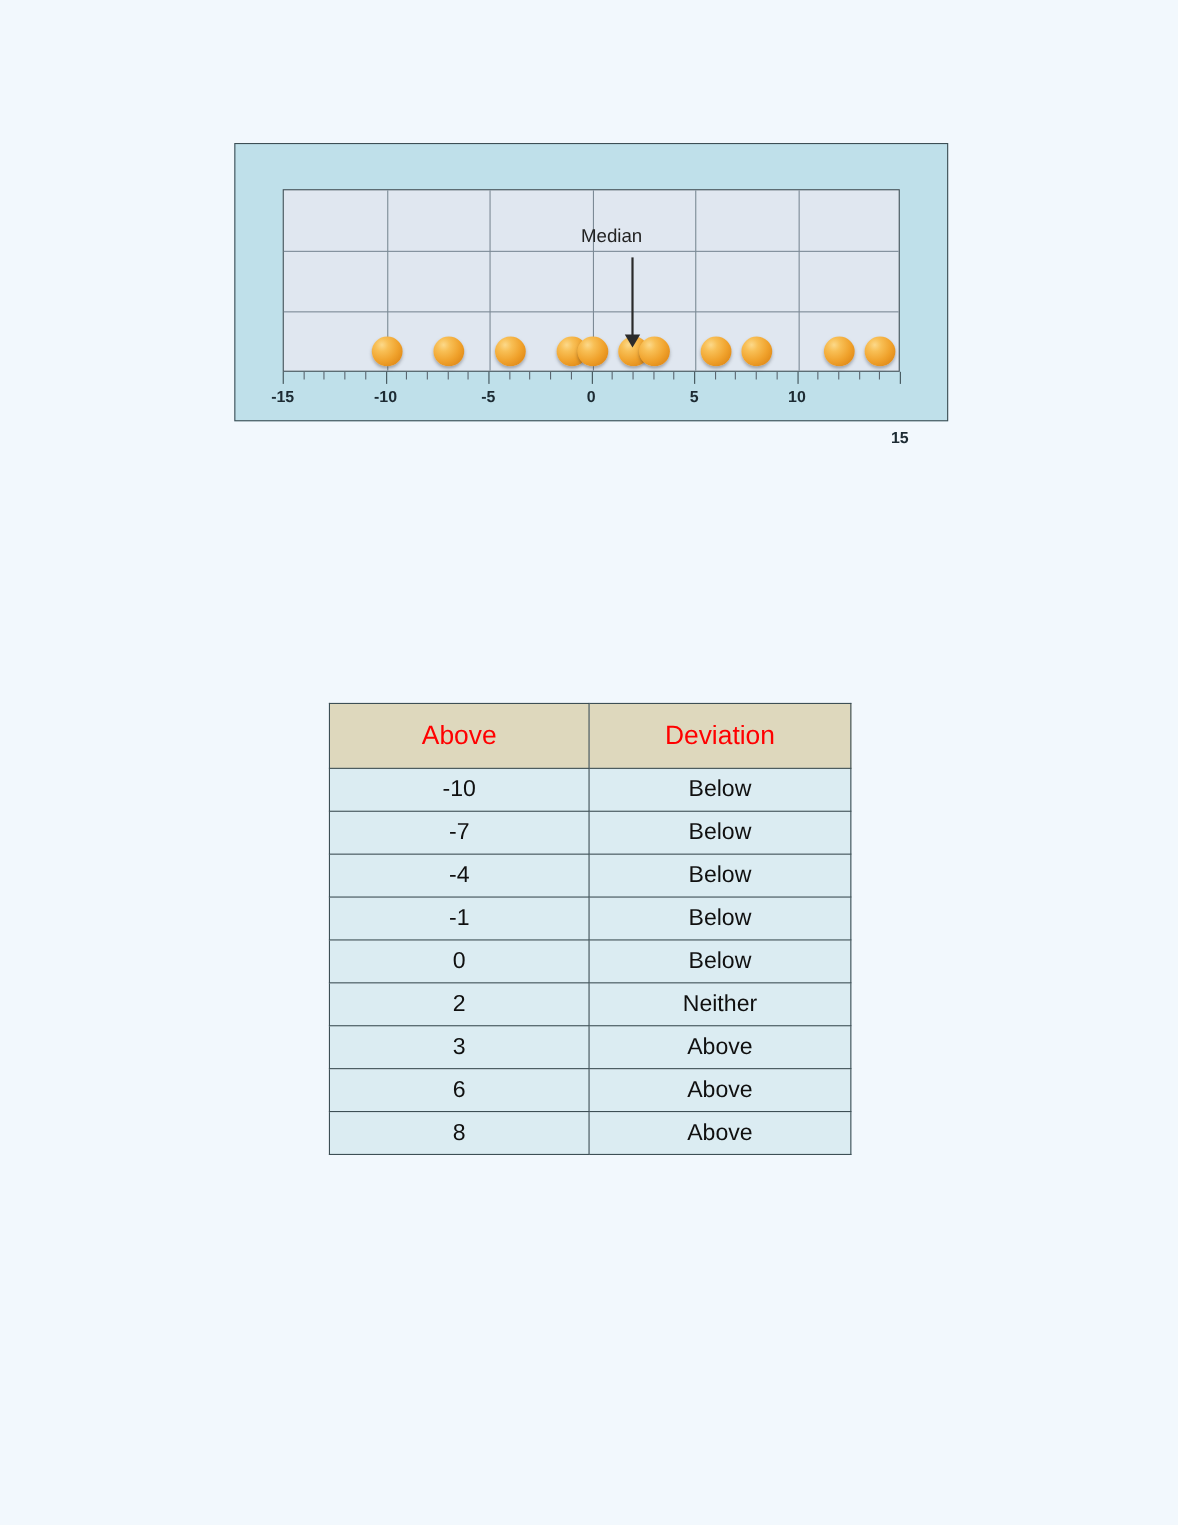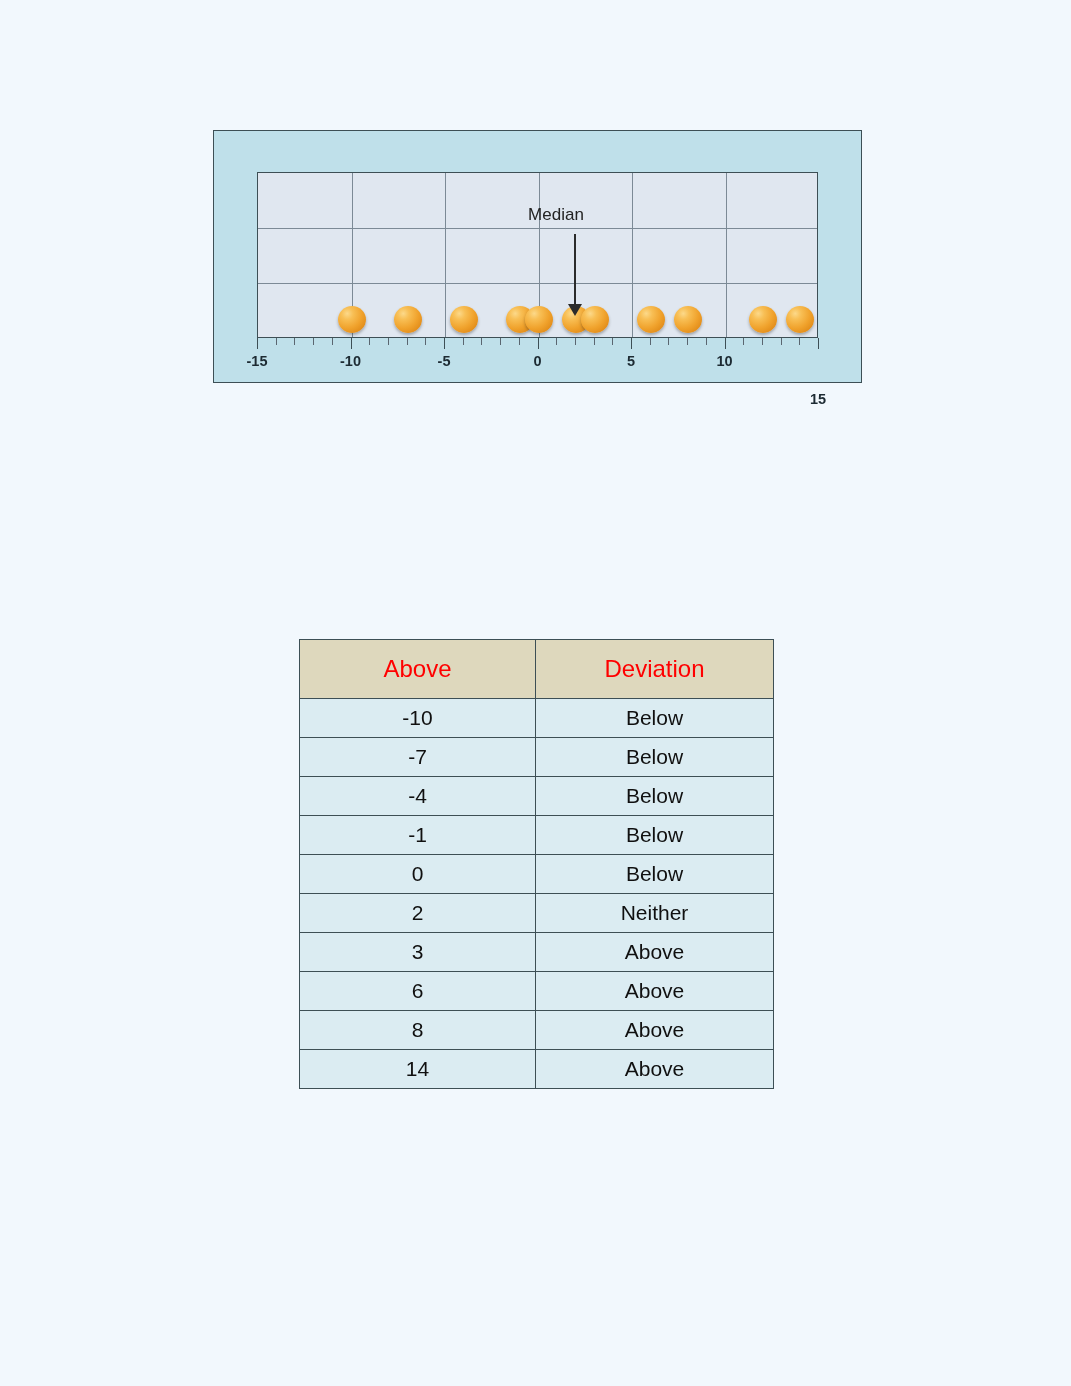--- a/index.html
+++ b/index.html
@@ -291,18 +291,14 @@
         <td>Above</td>
       </tr>
       <tr>
         <td>6</td>
         <td>Above</td>
       </tr>
       <tr>
         <td>8</td>
         <td>Above</td>
       </tr>
-      <tr>
-        <td>14</td>
-        <td>Above</td>
-      </tr>
     </tbody>
 </table>
 
 </body></html>

